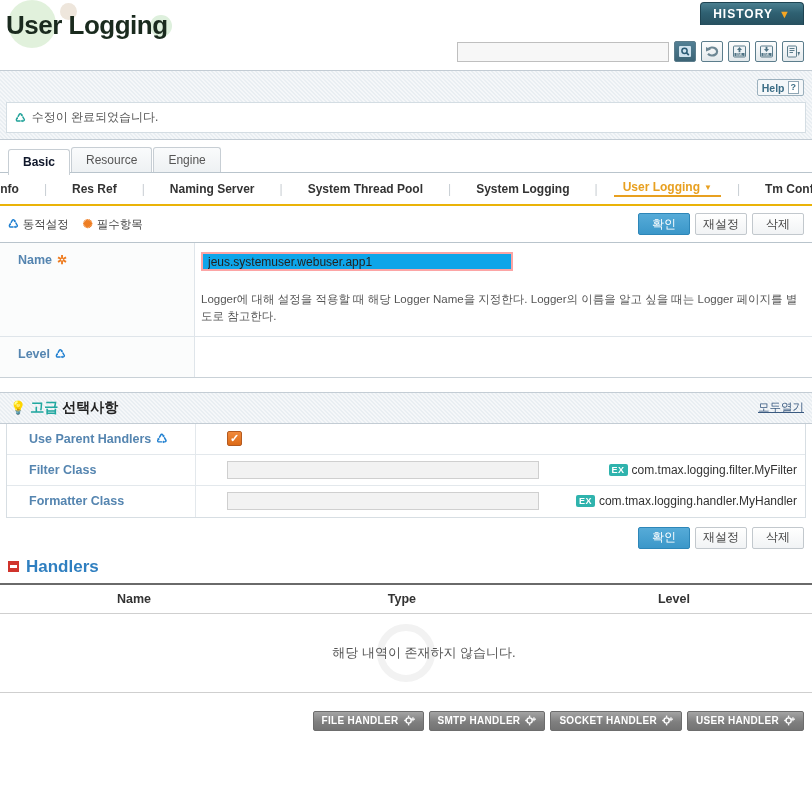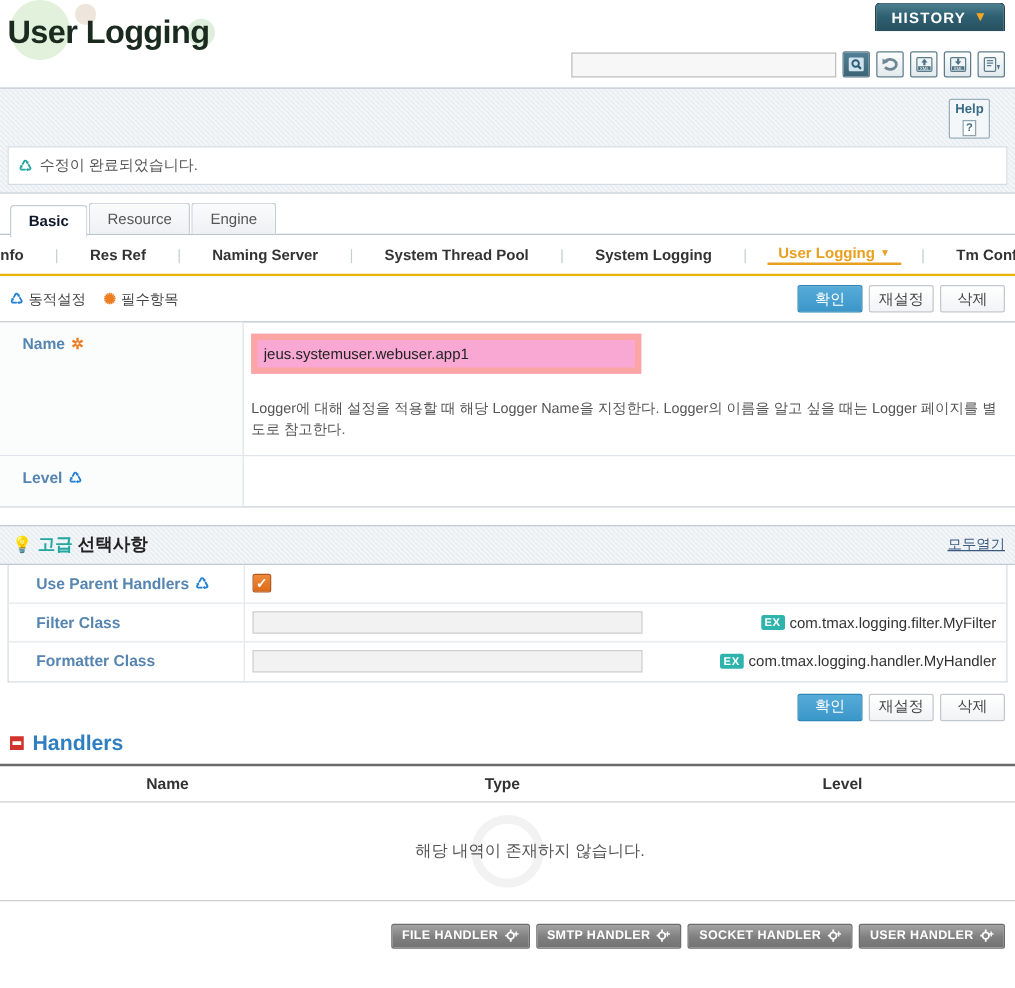--- a/index.html
+++ b/index.html
@@ -61,25 +61,25 @@
       linear-gradient(45deg,rgba(255,255,255,.55) 25%,transparent 25%,transparent 50%,rgba(255,255,255,.55) 50%,rgba(255,255,255,.55) 75%,transparent 75%);
     background-size:4px 4px;
     border-top:1px solid #c3ccd4; border-bottom:1px solid #c3ccd4;
     padding:5px 6px 6px 6px;
   }
   .banner-title {
     color:#2c6b85; font-size:12.5px; font-weight:bold;
     padding:3px 2px 6px 6px; display:flex; align-items:center;
   }
   .help-btn {
-    margin-left:auto; margin-right:12px;
+    margin-left:auto; margin-right:0;
     border:1px solid #9bb0bd; background:#f4f7f9;
     color:#3b6d86; font-size:10.5px; font-weight:bold;
     padding:1px 4px; border-radius:2px; cursor:pointer;
-    display:flex; align-items:center; gap:3px;flex-direction:column;
+    display:flex; align-items:center; gap:3px;
   }
   .help-q {
     border:1px solid #8fa6b4; background:#fff; color:#3b6d86;
     font-size:9px; line-height:9px; padding:1px 2px;
   }
   .status-bar {
     background:#fff; border:1px solid #d4dde3;
     padding:6px 8px; font-size:12px; color:#555;
     display:flex; align-items:center; gap:6px;
   }
@@ -141,22 +141,22 @@
   .form-label {
     width:195px; flex:none; padding:10px 0 10px 18px;
     background:#fbfcfc; border-right:1px solid #dfe5ea;
     font-size:12.5px; font-weight:bold; color:#5585b0;
     display:flex; align-items:flex-start; gap:5px;
   }
   .form-label .req { color:#ee7d22; font-size:12px; }
   .form-label .dyn { color:#1f7fd0; font-size:12px; }
   .form-field { flex:1; padding:9px 10px 10px 6px; }
   .txt-input {
-    width:312px; height:32px; border:5px solid #fca5a5;
-    background:#f9a8d4; font-size:12px; padding:0 5px; color:#222;
+    width:312px; height:19px; border:2px solid #fca5a5;
+    background:#0ea5e9; font-size:12px; padding:0 5px; color:#222;
     font-family:"Liberation Sans", sans-serif;
   }
   .sel-input {
     width:305px; height:19px; border:1px solid #a8a8a8;
     background:#f6f6f6; font-size:12px;
     display:flex; align-items:center; padding:0 4px; position:relative;
     cursor:pointer;
   }
   .sel-arrow {
     position:absolute; right:2px; top:2px; width:14px; height:13px;
@@ -176,21 +176,21 @@
     border-top:1px solid #c3ccd4; border-bottom:1px solid #c3ccd4;
     padding:6px 8px 6px 10px; display:flex; align-items:center;
   }
   .adv-title { font-size:14px; font-weight:bold; display:flex; align-items:center; gap:4px; }
   .adv-bulb { color:#ee7d22; font-size:13px; }
   .adv-kw { color:#21a8a0; }
   .adv-rest { color:#222; }
   .adv-link { margin-left:auto; font-size:11.5px; color:#3a5a80; text-decoration:underline; cursor:pointer; }
 
   .adv-body { background:#fff; border:1px solid #d7dee3; border-top:none; margin:0 6px; }
-  .adv-row { display:flex; border-bottom:1px solid #e3e8ec; min-height:31px; align-items:center; }
+  .adv-row { display:flex; border-bottom:1px solid #e3e8ec; min-height:31px; align-items:center;gap:25px; }
   .adv-row:last-child { border-bottom:none; }
   .adv-label {
     width:189px; flex:none; padding-left:22px; font-size:12.5px;
     font-weight:bold; color:#5585b0; display:flex; align-items:center; gap:5px;
     align-self:stretch; border-right:1px solid #e3e8ec;
   }
   .adv-field { flex:1; display:flex; align-items:center; padding:5px 8px 5px 6px; }
   .chk {
     width:15px; height:15px; border:1px solid #b45a20; border-radius:2px;
     background:linear-gradient(180deg,#f08a3c,#dd6a16);

